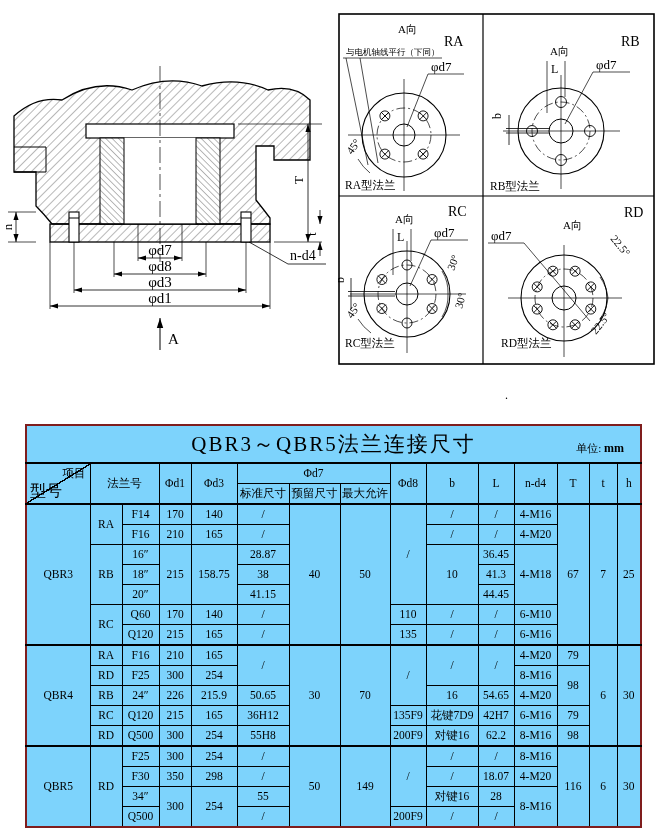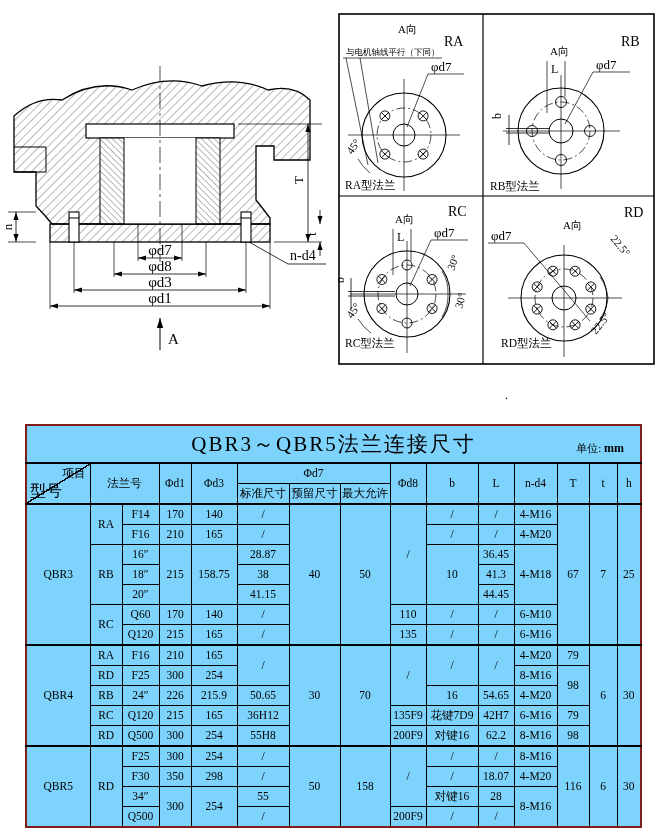--- a/index.html
+++ b/index.html
@@ -447,21 +447,21 @@
           <td>98</td>
         </tr>
         <tr class="thick">
           <td rowspan="4">QBR5</td>
           <td rowspan="4">RD</td>
           <td>F25</td>
           <td>300</td>
           <td>254</td>
           <td>/</td>
           <td rowspan="4">50</td>
-          <td rowspan="4">158</td>
+          <td rowspan="4">149</td>
           <td rowspan="3">/</td>
           <td>/</td>
           <td>/</td>
           <td>8-M16</td>
           <td rowspan="4">116</td>
           <td rowspan="4">6</td>
           <td rowspan="4">30</td>
         </tr>
         <tr>
           <td>F30</td>

